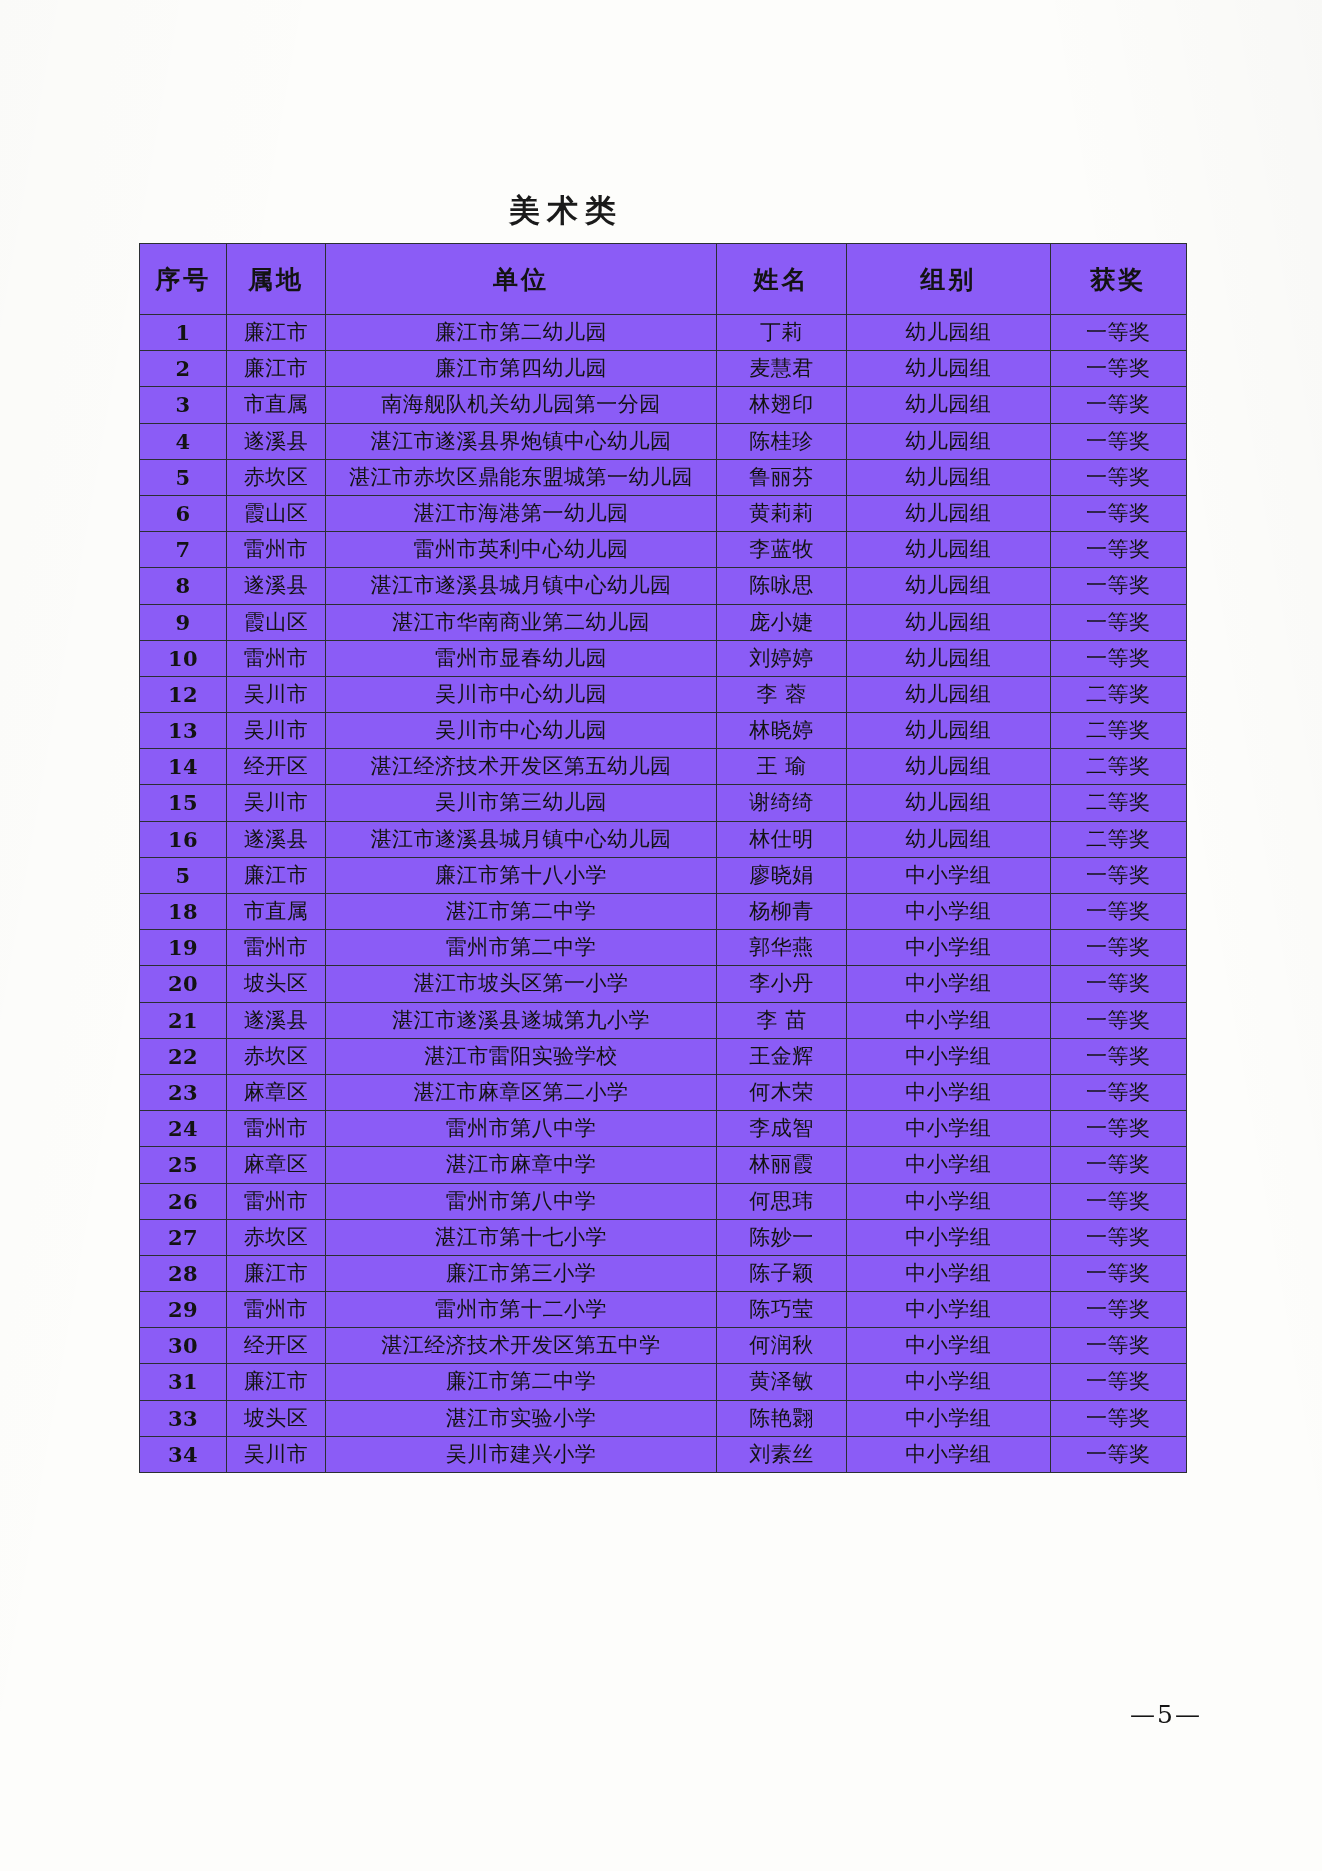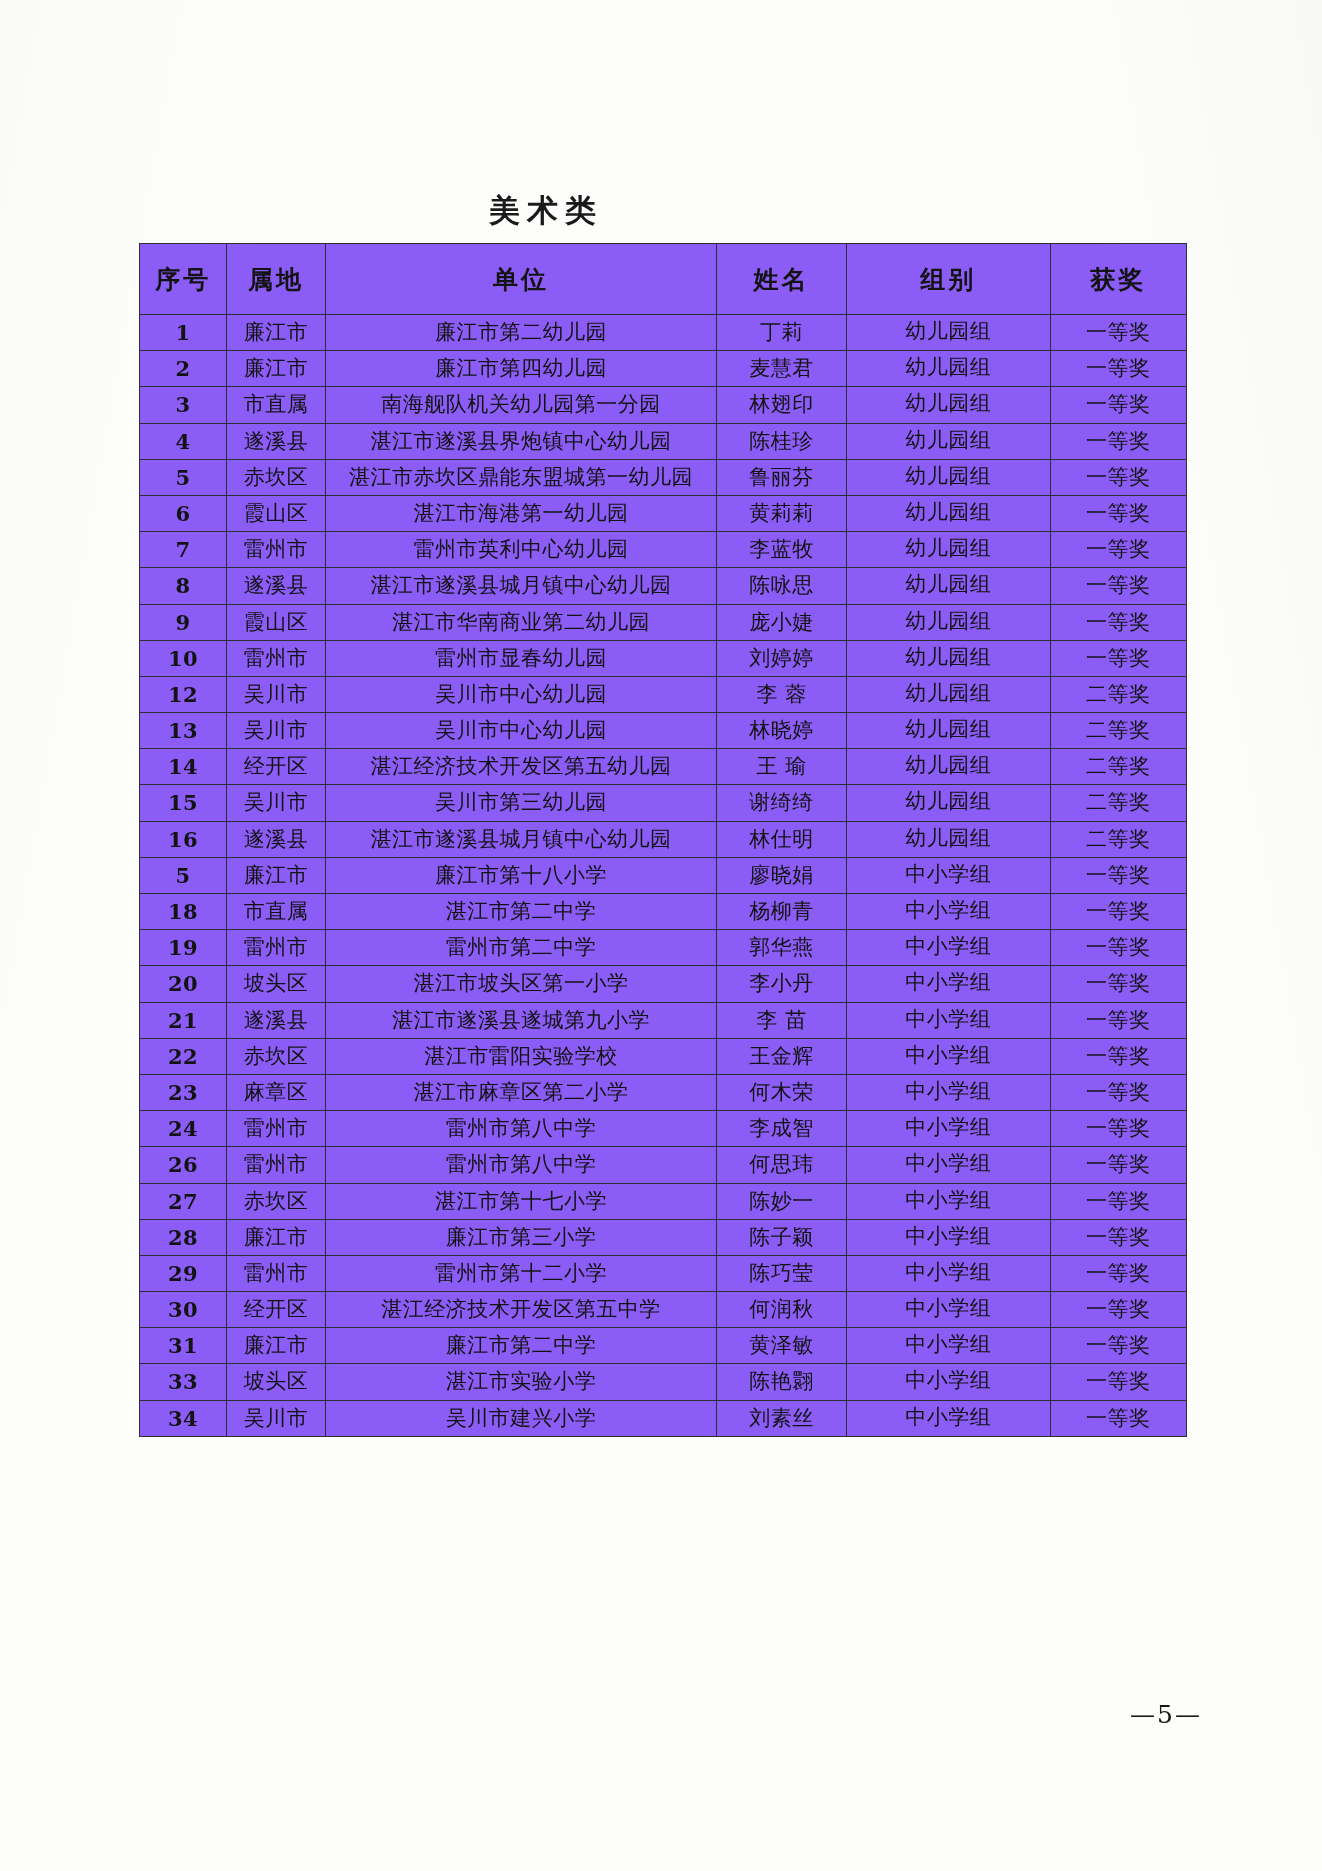--- a/index.html
+++ b/index.html
@@ -34,20 +34,21 @@
     position: absolute;
     top: 190px;
     left: 0;
     width: 1092px;
     text-align: center;
     font-size: 31px;
     letter-spacing: 7px;
     font-weight: 600;
     font-family: "DejaVu Serif", "Liberation Serif", serif;
     color: #1a1a1a;
+    padding-left: 20px;
   }
 
   .table-wrap {
     position: absolute;
     top: 243px;
     left: 139px;
     width: 1048px;
   }
 
   table.award-table {
@@ -77,21 +78,21 @@
     line-height: 1.1;
   }
   td.c-no {
     font-family: "DejaVu Serif", "Liberation Serif", serif;
     font-weight: 700;
     font-size: 20px;
     letter-spacing: 0;
   }
   td.c-unit { letter-spacing: 0.5px; }
   td.c-name { letter-spacing: 1px; }
-  td.c-group { letter-spacing: 0.5px; font-family: Liberation Mono, monospace; }
+  td.c-group { letter-spacing: 0.5px; }
   td.c-award { letter-spacing: 0.5px; }
 
   col.w-no    { width: 78px; }
   col.w-area  { width: 88px; }
   col.w-unit  { width: 350px; }
   col.w-name  { width: 116px; }
   col.w-group { width: 182px; }
   col.w-award { width: 122px; }
 
   .page-number {
@@ -314,20 +315,28 @@
           </tr>
           <tr>
             <td class="c-no">24</td>
             <td class="c-area">雷州市</td>
             <td class="c-unit">雷州市第八中学</td>
             <td class="c-name">李成智</td>
             <td class="c-group">中小学组</td>
             <td class="c-award">一等奖</td>
           </tr>
           <tr>
+            <td class="c-no">25</td>
+            <td class="c-area">麻章区</td>
+            <td class="c-unit">湛江市麻章中学</td>
+            <td class="c-name">林丽霞</td>
+            <td class="c-group">中小学组</td>
+            <td class="c-award">一等奖</td>
+          </tr>
+          <tr>
             <td class="c-no">26</td>
             <td class="c-area">雷州市</td>
             <td class="c-unit">雷州市第八中学</td>
             <td class="c-name">何思玮</td>
             <td class="c-group">中小学组</td>
             <td class="c-award">一等奖</td>
           </tr>
           <tr>
             <td class="c-no">27</td>
             <td class="c-area">赤坎区</td>

